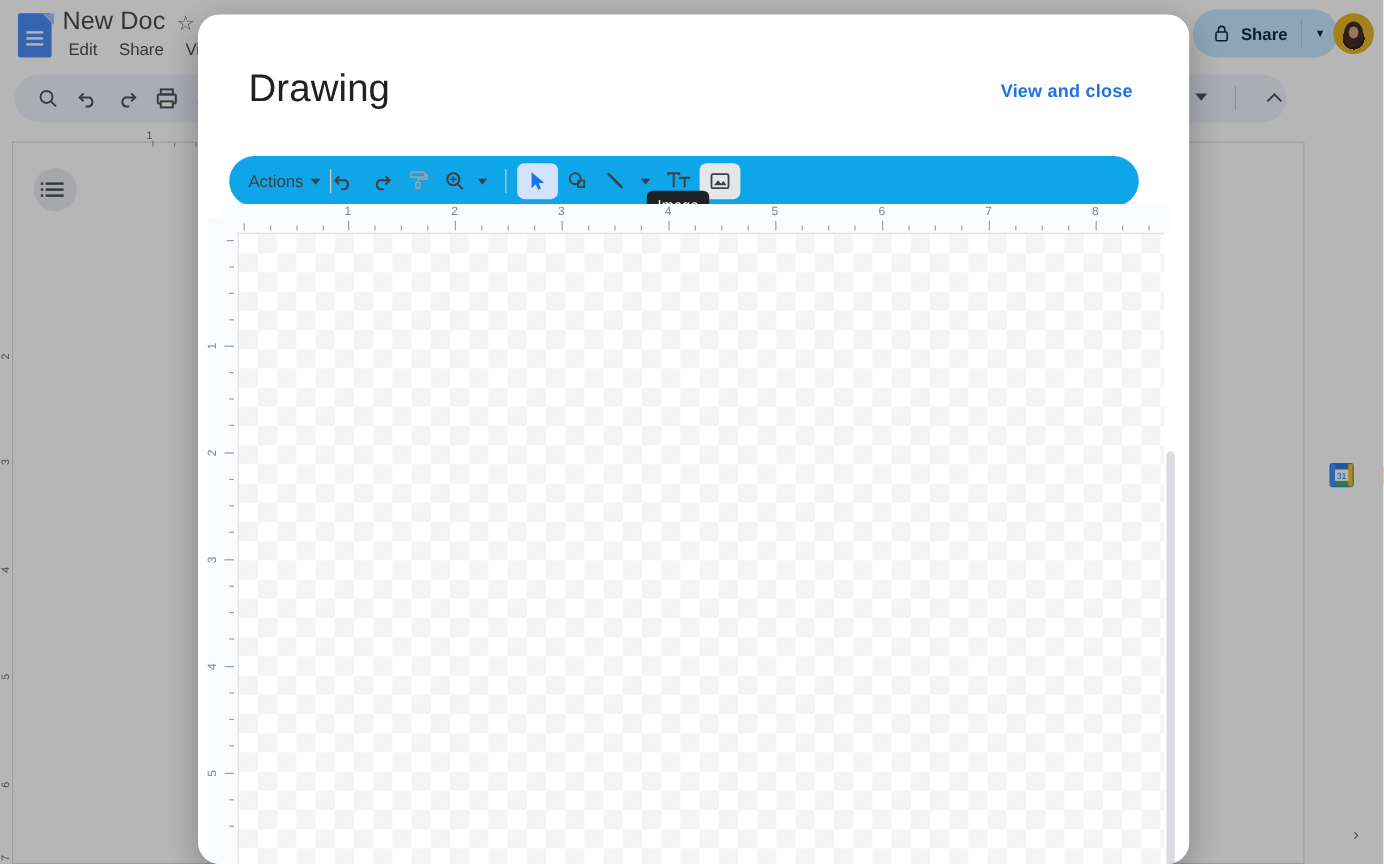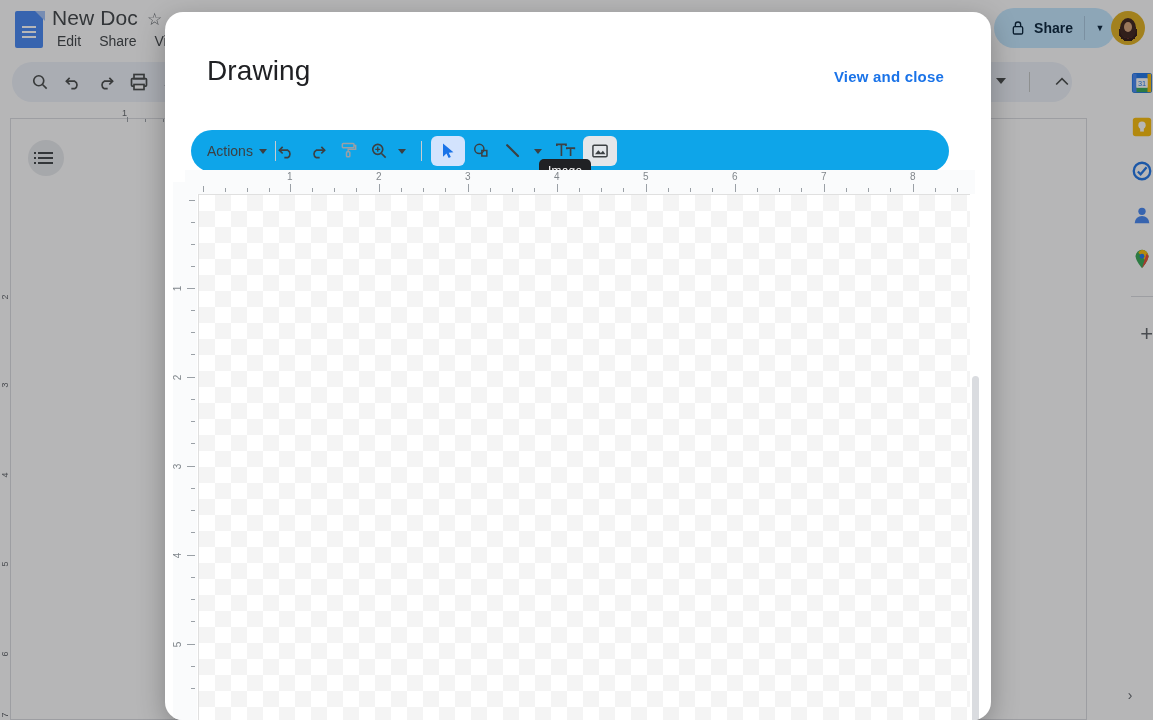--- a/index.html
+++ b/index.html
@@ -125,21 +125,21 @@
     position: absolute; left: 10px; width: 15px; height: 2px; background: #3c4043;
   }
   .outline-btn .od {
     position: absolute; left: 6px; width: 2px; height: 2px; background: #3c4043;
   }
 
   
   .side-panel {
     position: absolute; right: 0; top: 58px; width: 46px; height: 662px;
     background: #ffffff;
-    display: flex; flex-direction: column; align-items: flex-end;
+    display: flex; align-items: center;
     padding-top: 14px; gap: 22px;
   }
   .side-ic { width: 22px; height: 22px; position: relative; }
   .side-divider { width: 22px; height: 1px; background: #dadce0; margin: 4px 0; }
   .side-plus { font-size: 22px; color: #5f6368; line-height: 1; }
   .expand-arrow {
     position: absolute; right: 6px; bottom: 8px;
     width: 34px; height: 34px; border-radius: 50%;
     display: flex; align-items: center; justify-content: center;
     color: #5f6368; font-size: 14px;
@@ -155,21 +155,21 @@
   .dialog {
     position: absolute; left: 165px; top: 12px;
     width: 826px; height: 708px;
     background: #ffffff;
     border-radius: 18px;
     box-shadow: 0 8px 28px rgba(0,0,0,.28);
     overflow: hidden;
   }
   .dlg-title {
     position: absolute; left: 42px; top: 43px;
-    font-size: 28px; color: #202124; letter-spacing: .1px;
+    font-size: 32px; color: #202124; letter-spacing: .1px;
   }
   .save-close {
     position: absolute; right: 47px; top: 56px;
     font-size: 15px; color: #1a73e8; font-weight: bold;
     letter-spacing: .2px;
   }
 
   .dlg-toolbar {
     position: absolute; left: 26px; top: 118px;
     width: 758px; height: 42px;

